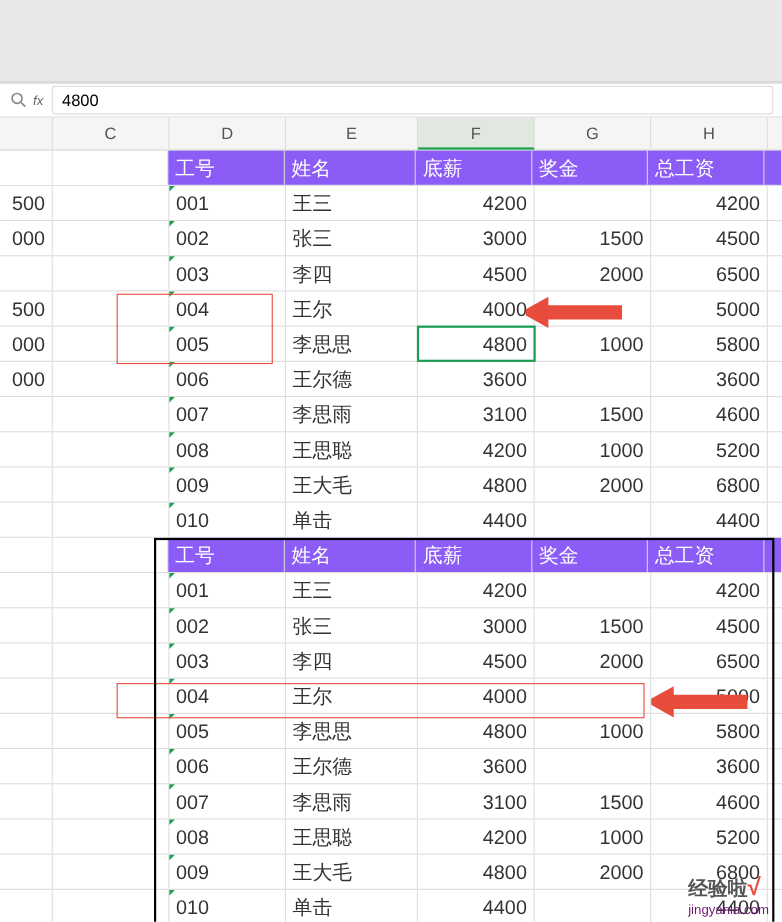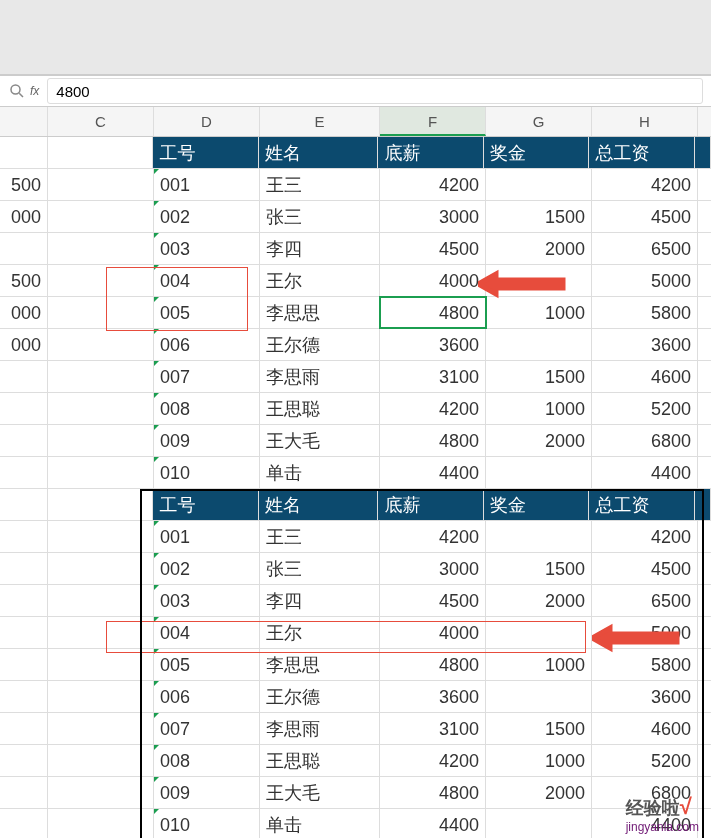--- a/index.html
+++ b/index.html
@@ -17,21 +17,21 @@
     .col-headers { display: flex; background: #f5f5f5; border-bottom: 1px solid #ccc; height: 30px; }
     .col-header { border-right: 1px solid #ddd; text-align: center; line-height: 30px; font-size: 15px; color: #555; }
     .col-header.active { background: #e0e8e0; border-bottom: 2px solid #1b9e50; }
     
     .row { display: flex; height: 32px; border-bottom: 1px solid #ddd; }
     .cell { border-right: 1px solid #ddd; padding: 0 6px; line-height: 32px; font-size: 18px; color: #333; position: relative; }
     .cell.num { text-align: right; }
     .cell.text { text-align: left; }
     .cell.triangle::before { content: ''; position: absolute; top: 0; left: 0; border-top: 5px solid #1b9e50; border-right: 5px solid transparent; }
     
-    .header-row .cell { background: #0c4a6e; color: #fff; font-size: 18px; }
+    .header-row .cell { background: #8b5cf6; color: #fff; font-size: 18px; }
     .header-row .cell.leftblank { background: #fff; }
     
     .col-B { width: 48px; }
     .col-C { width: 106px; }
     .col-D { width: 106px; }
     .col-E { width: 120px; }
     .col-F { width: 106px; }
     .col-G { width: 106px; }
     .col-H { width: 106px; }
     .col-I { width: 16px; background: #1DB954; }

